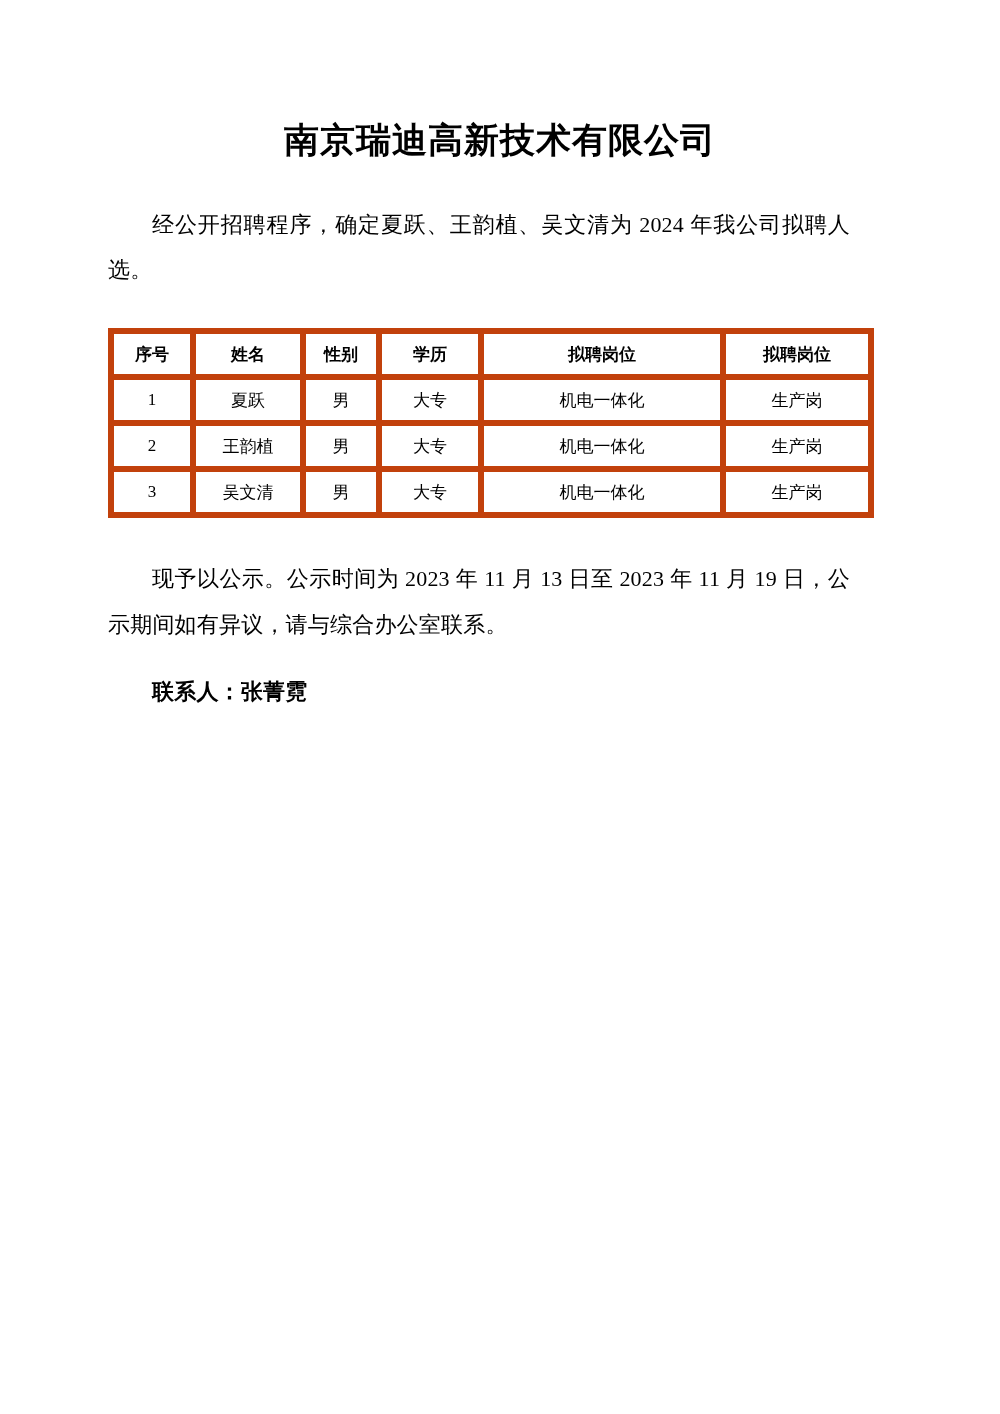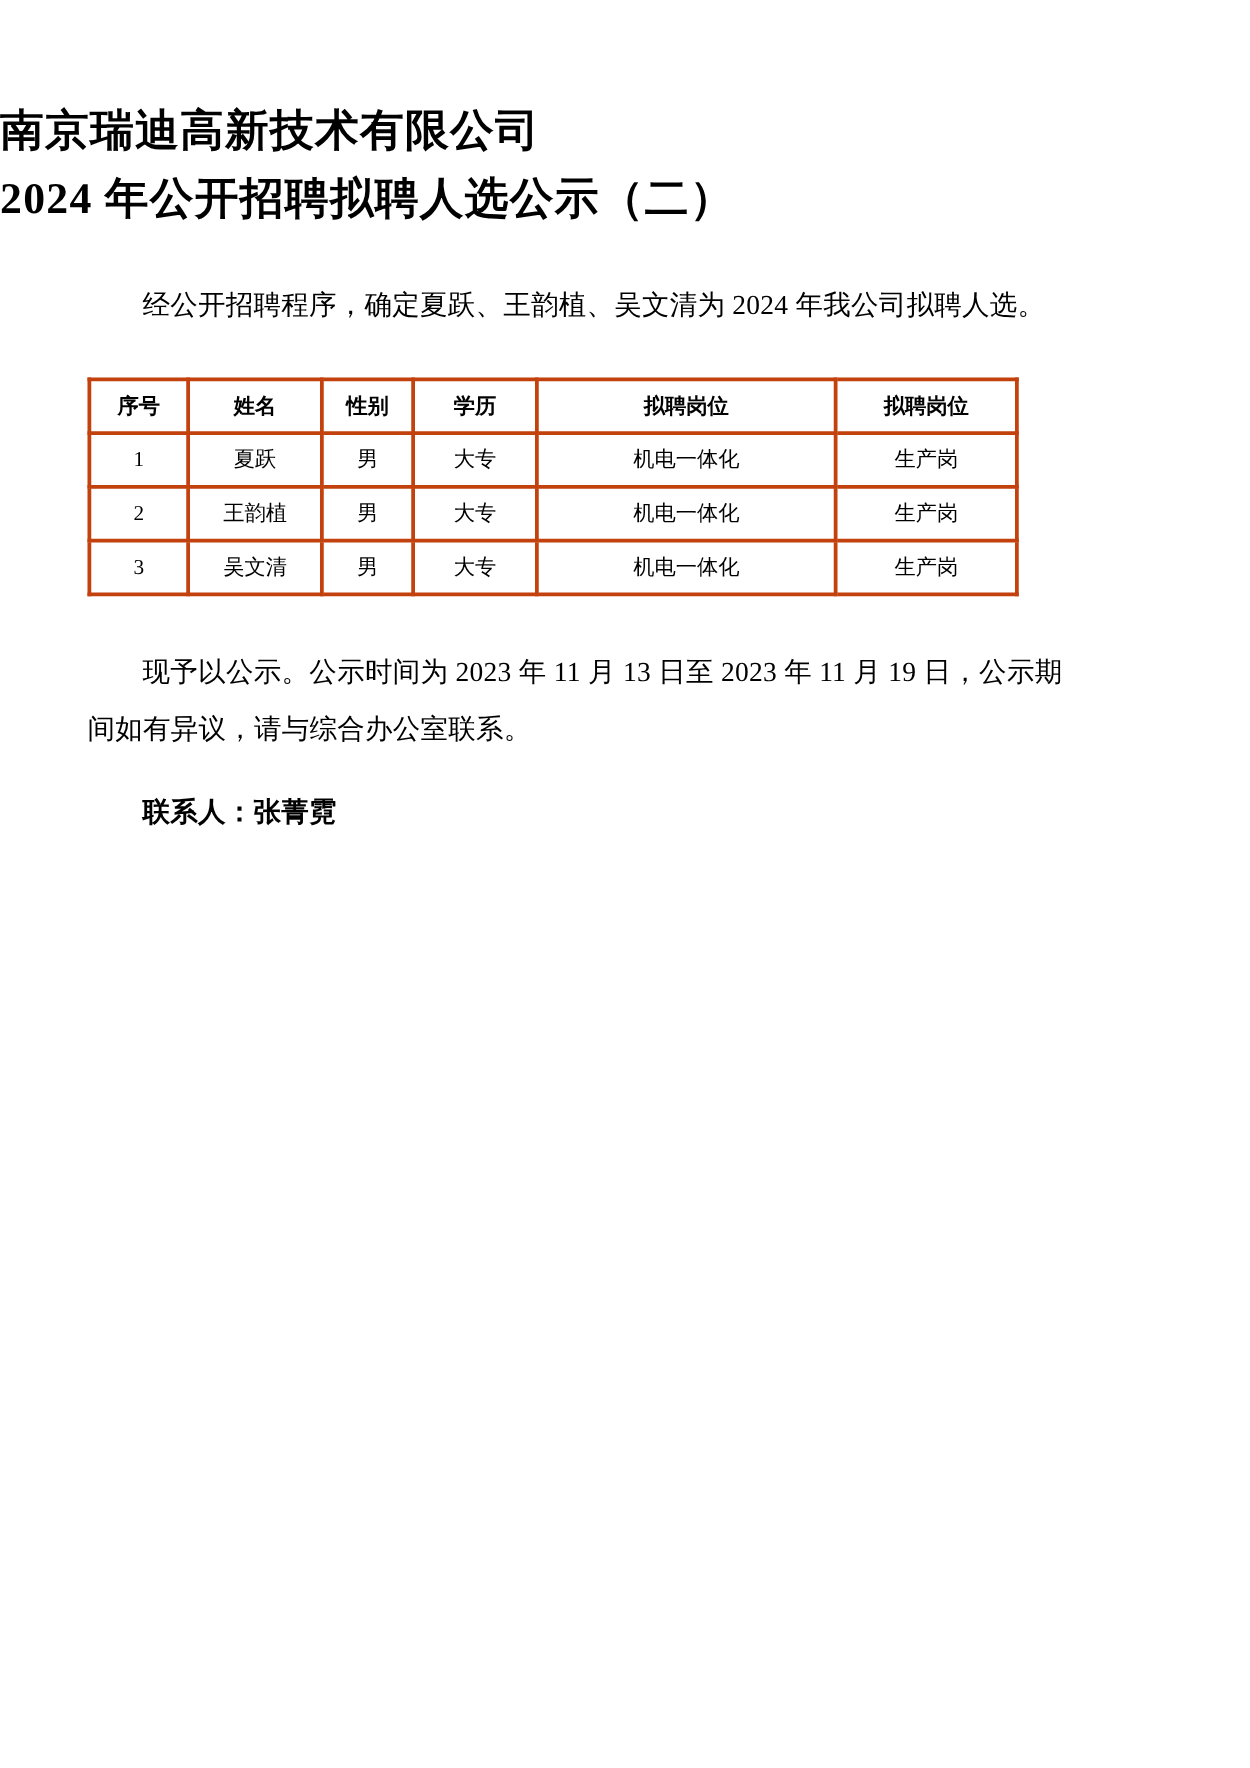--- a/index.html
+++ b/index.html
@@ -16,50 +16,51 @@
     overflow: hidden;
   }
   .page {
     width: 1000px;
     height: 1414px;
     padding: 0;
     box-sizing: border-box;
     position: relative;
   }
   .title-block {
-    padding-top: 78px;
+    padding-top: 114px;
+    text-align: center;
   }
   .doc-title-line {
     font-family: "Liberation Serif", "DejaVu Serif", serif;
     font-weight: bold;
     font-size: 35px;
     line-height: 1.55;
     letter-spacing: 1px;
     color: #000;
   }
   .body-block {
     margin-top: 34px;
-    padding-left: 70px;
+    padding-left: 108px;
     padding-right: 150px;
   }
   .para {
     font-size: 22px;
     line-height: 2.05;
     text-align: justify;
     text-indent: 2em;
     letter-spacing: 0.2px;
   }
   table.staff-table {
     border-collapse: collapse;
     margin: 14px 0 10px 0;
     width: 700px;
     table-layout: fixed;
   }
   table.staff-table td, table.staff-table th {
-    border: 3px solid #c2410c;
+    border: 6px solid #c2410c;
     height: 40px;
     text-align: center;
     vertical-align: middle;
     font-size: 17px;
     padding: 0 2px;
   }
   table.staff-table thead th {
     font-weight: bold;
     font-size: 17px;
   }
@@ -85,21 +86,20 @@
     font-weight: bold;
   }
 </style>
 </head>
 <body>
 
 <div class="page">
 
   <div class="title-block">
     <div class="doc-title-line">南京瑞迪高新技术有限公司</div>
-    <div class="doc-title-line">2024 年公开招聘拟聘人选公示（二）</div>
   </div>
 
   <div class="body-block">
 
     <p class="para">经公开招聘程序，确定夏跃、王韵植、吴文清为 2024 年我公司拟聘人选。</p>
 
     <div class="table-wrap">
       <table class="staff-table">
         <thead>
           <tr>

